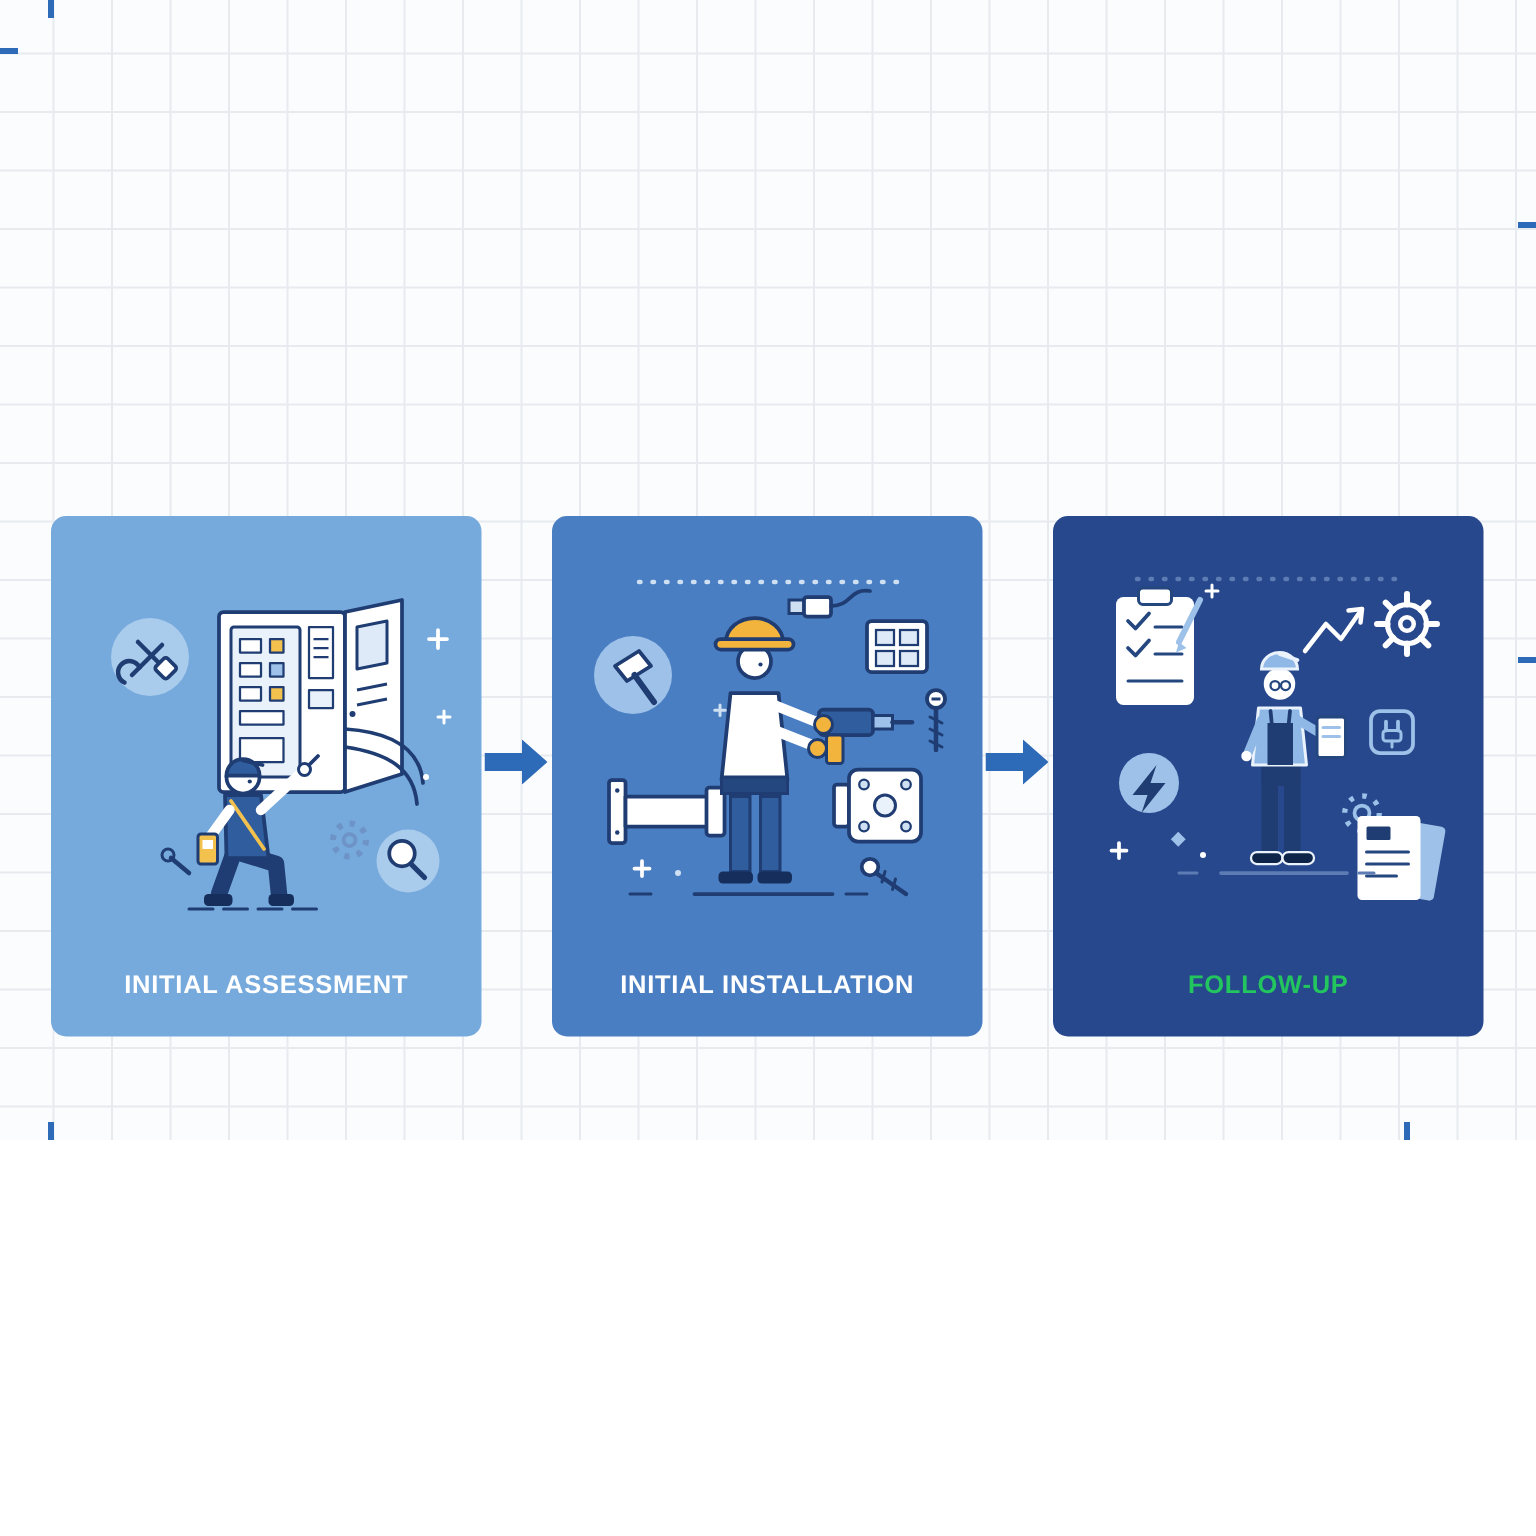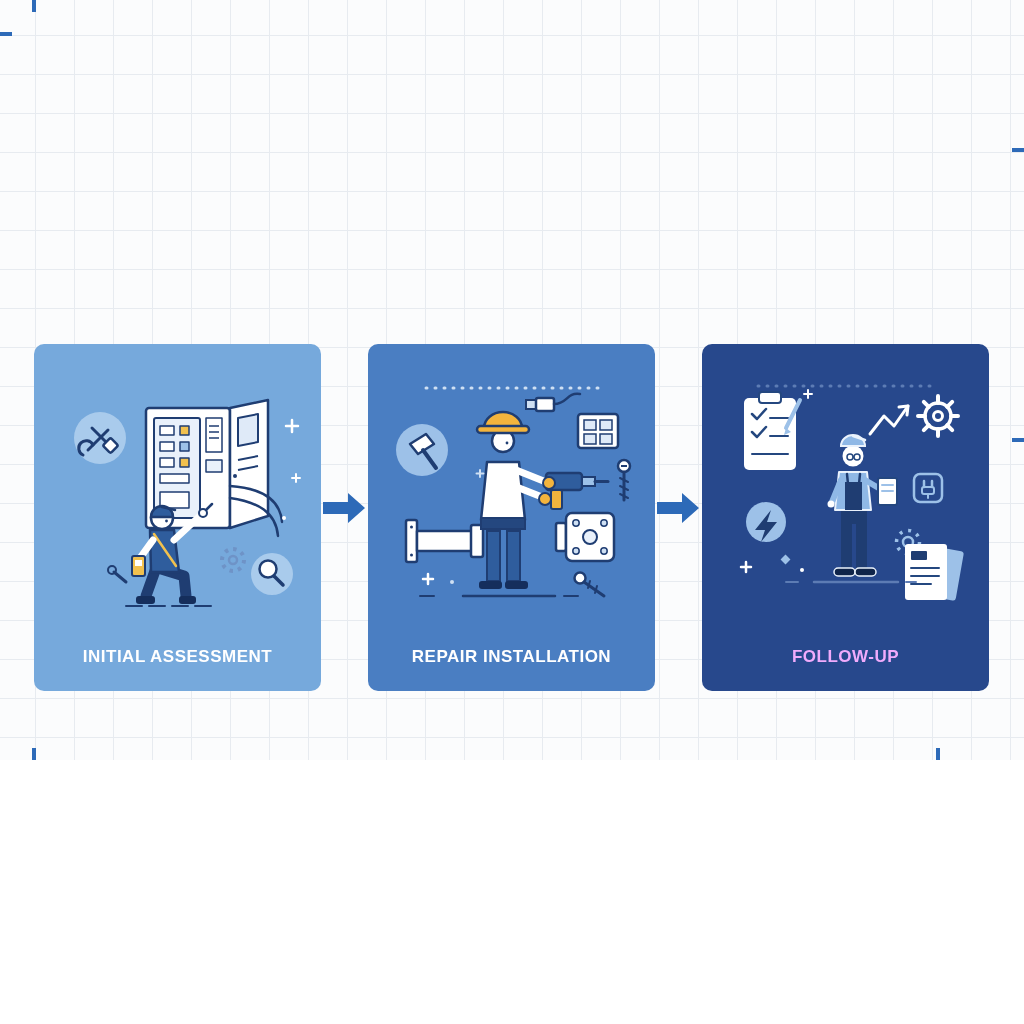--- a/index.html
+++ b/index.html
@@ -214,21 +214,21 @@
         <path d="M95 226 H187" stroke="#1f3d72" stroke-width="2.5" stroke-linecap="round"></path>
         <path d="M52 226 H66 M196 226 H210" stroke="#1f3d72" stroke-width="2" stroke-linecap="round"></path>
       </g>
 
       <g>
         <path d="M60 204 v10 M55 209 h10" stroke="#ffffff" stroke-width="2.5" stroke-linecap="round" fill="none"></path>
         <circle cx="84" cy="212" r="2" fill="#cfe0f3"></circle>
         <path d="M112 100 v7 M108.5 103.5 h7" stroke="#cfe0f3" stroke-width="2" stroke-linecap="round" fill="none"></path>
       </g>
     </svg>
-    <div class="card-label" style="color: rgb(255, 255, 255);">REPAIR INSTALLATION</div>
+    <div class="card-label" style="color: rgb(255, 255, 255);">INITIAL INSTALLATION</div>
   </section>
 
   <svg class="arrow arrow-2" viewBox="0 0 42 30">
     <polygon points="0,9 25,9 25,0 42,15 25,30 25,21 0,21" fill="#2d6ab8"></polygon>
   </svg>
 
   <section class="card card-3" style="background-color: rgb(39, 72, 140);">
     <svg class="illus" viewBox="0 0 287 240">
       <path d="M56 16 H228" stroke="#5d7cb4" stroke-width="3" stroke-dasharray="1 8" stroke-linecap="round" fill="none"></path>
 
@@ -307,16 +307,16 @@
         <circle cx="151" cy="86" r="10.5" fill="#ffffff"></circle>
         <circle cx="148" cy="87" r="3" stroke="#24477f" stroke-width="1.5" fill="none"></circle>
         <circle cx="155" cy="87" r="3" stroke="#24477f" stroke-width="1.5" fill="none"></circle>
         <path d="M151 87 h1" stroke="#24477f" stroke-width="1.5"></path>
         <path d="M139 76 a12 11 0 0 1 24 0 Z" fill="#8fb8e6" stroke="#eaf2fc" stroke-width="2"></path>
         <path d="M151 66 l12 4" stroke="#eaf2fc" stroke-width="2.5" stroke-linecap="round"></path>
         <path d="M112 212 H196" stroke="#5d7cb4" stroke-width="2.5" stroke-linecap="round"></path>
         <path d="M84 212 H96 M204 212 H214" stroke="#5d7cb4" stroke-width="2" stroke-linecap="round"></path>
       </g>
     </svg>
-    <div class="card-label" style="color: #f0abfc;">FOLLOW-UP</div>
+    <div class="card-label" style="color: #22c55e;">FOLLOW-UP</div>
   </section>
 
 </div>
 
 </body></html>

